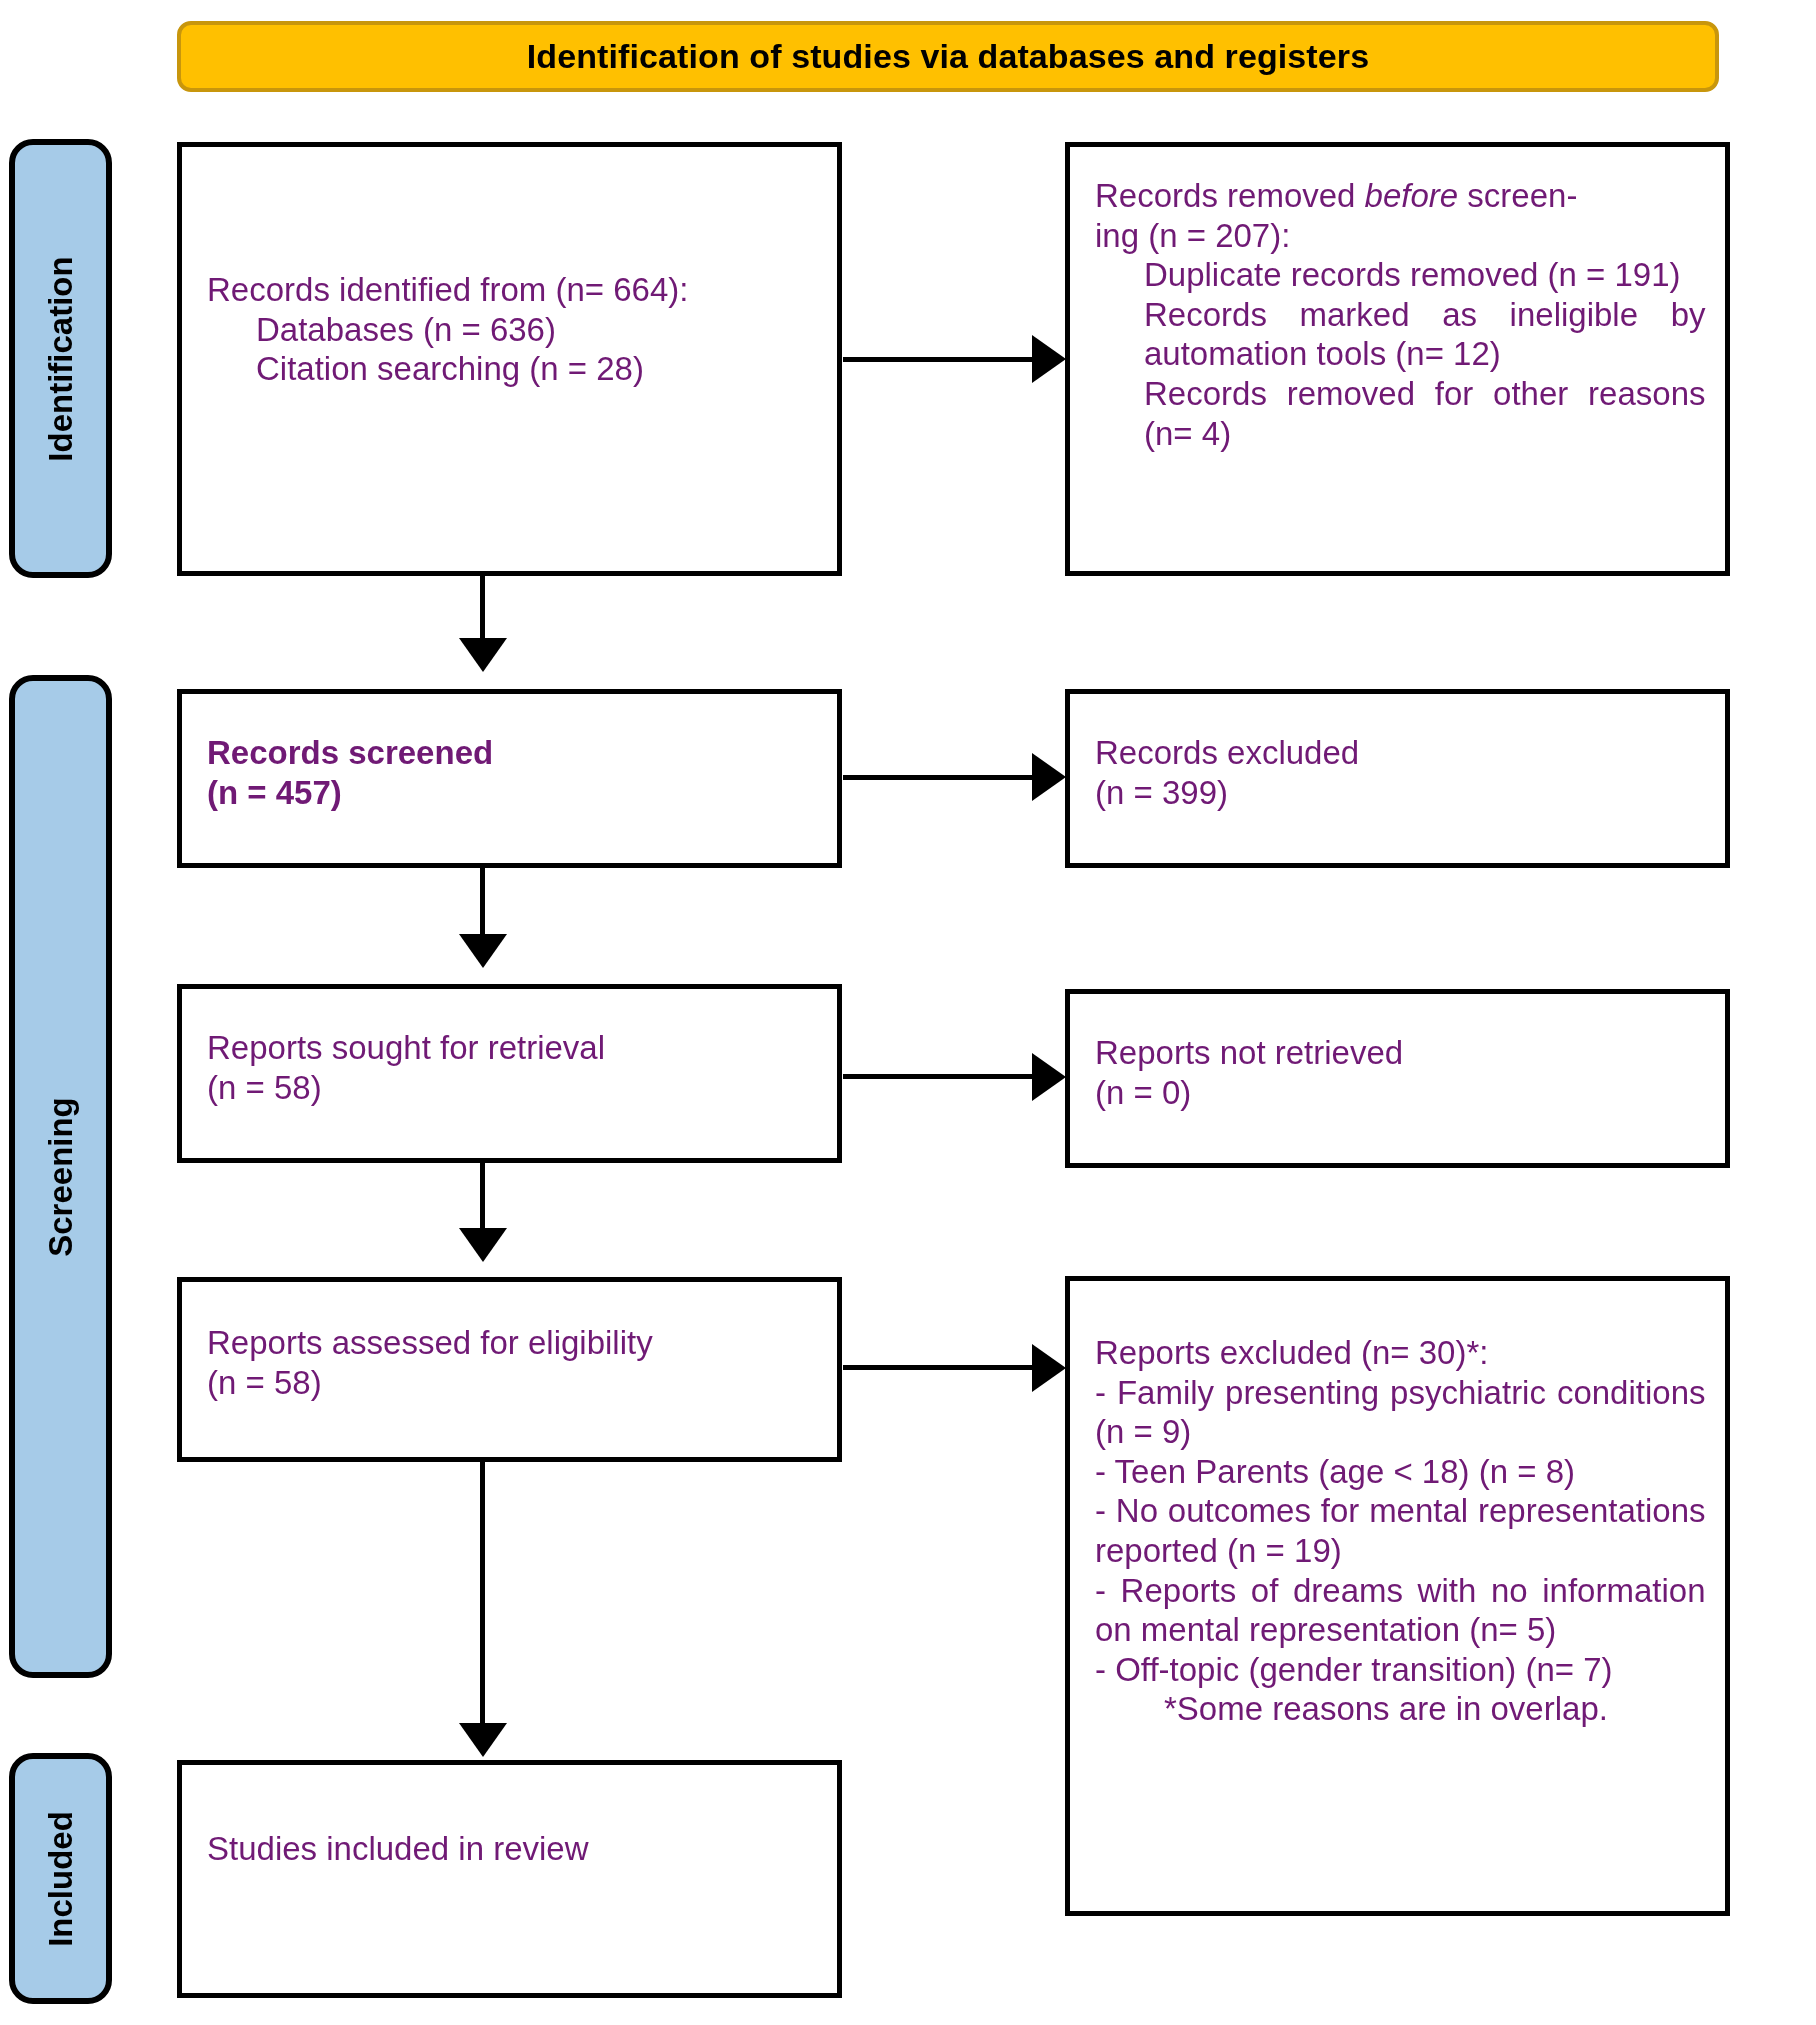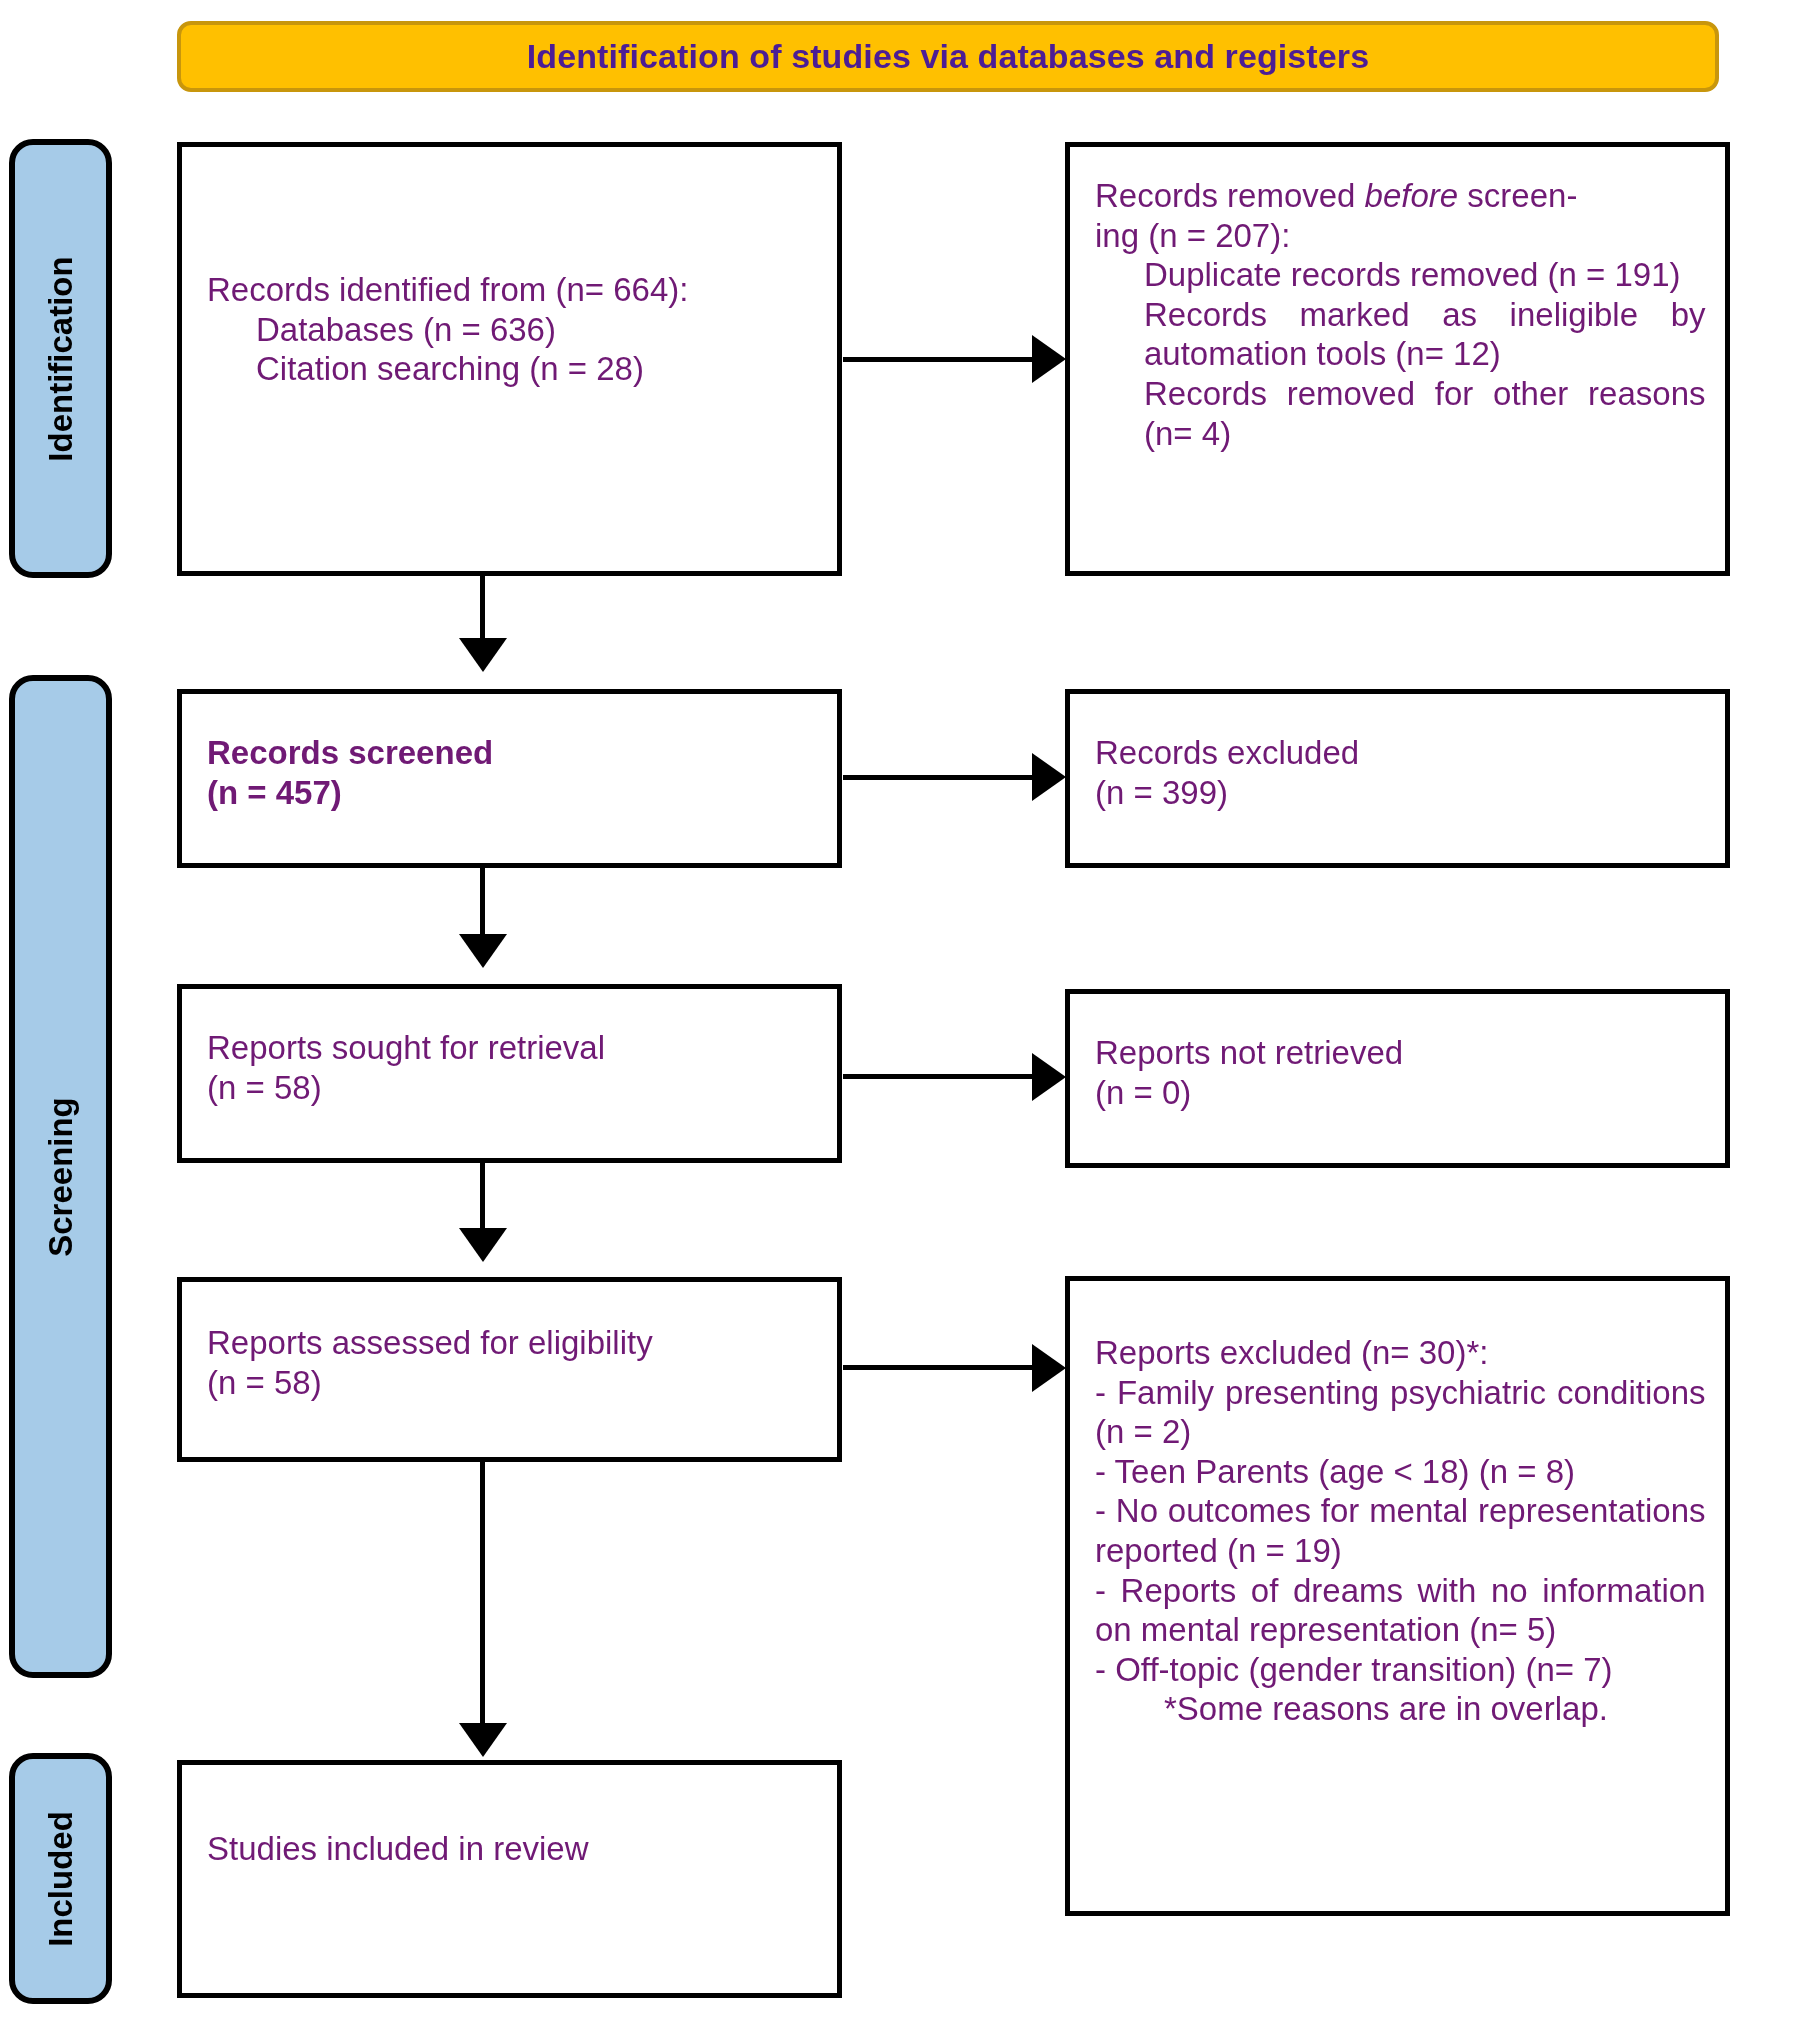--- a/index.html
+++ b/index.html
@@ -27,21 +27,21 @@
     border: 4.9px solid #C8960C;
     border-radius: 14px;
     box-sizing: border-box;
     display: flex;
     align-items: center;
     justify-content: center;
   }
   .banner-text {
     font-size: 34px;
     font-weight: bold;
-    color: #4c1d95;
+    color: #000000;
     letter-spacing: 0.1px;
     line-height: 1;
     white-space: nowrap;
   }
 
   
   .phase {
     position: absolute;
     background: #A6CBE8;
     border: 6px solid #000000;
@@ -212,21 +212,21 @@
   <div class="box" style="left:177px; top:1277px; width:665px; height:185px;">
     <div class="box-text" style="top:41px;">
       <p>Reports assessed for eligibility</p>
       <p>(n = 58)</p>
     </div>
   </div>
 
   <div class="box" style="left:1065px; top:1276px; width:665px; height:640px;">
     <div class="box-text just" style="top:52px;">
       <p>Reports excluded (n= 30)*:</p>
-      <p>- Family presenting psychiatric conditions (n = 2)</p>
+      <p>- Family presenting psychiatric conditions (n = 9)</p>
       <p>- Teen Parents (age &lt; 18) (n = 8)</p>
       <p>- No outcomes for mental representations reported (n = 19)</p>
       <p>- Reports of dreams with no information on mental representation (n= 5)</p>
       <p>- Off-topic (gender transition) (n= 7)</p>
       <p class="ind2">*Some reasons are in overlap.</p>
     </div>
   </div>
 
   <div class="hline" style="left:843px; top:1365px; width:191px;"></div>
   <div class="arrow-right" style="left:1032px; top:1344px;"></div>

